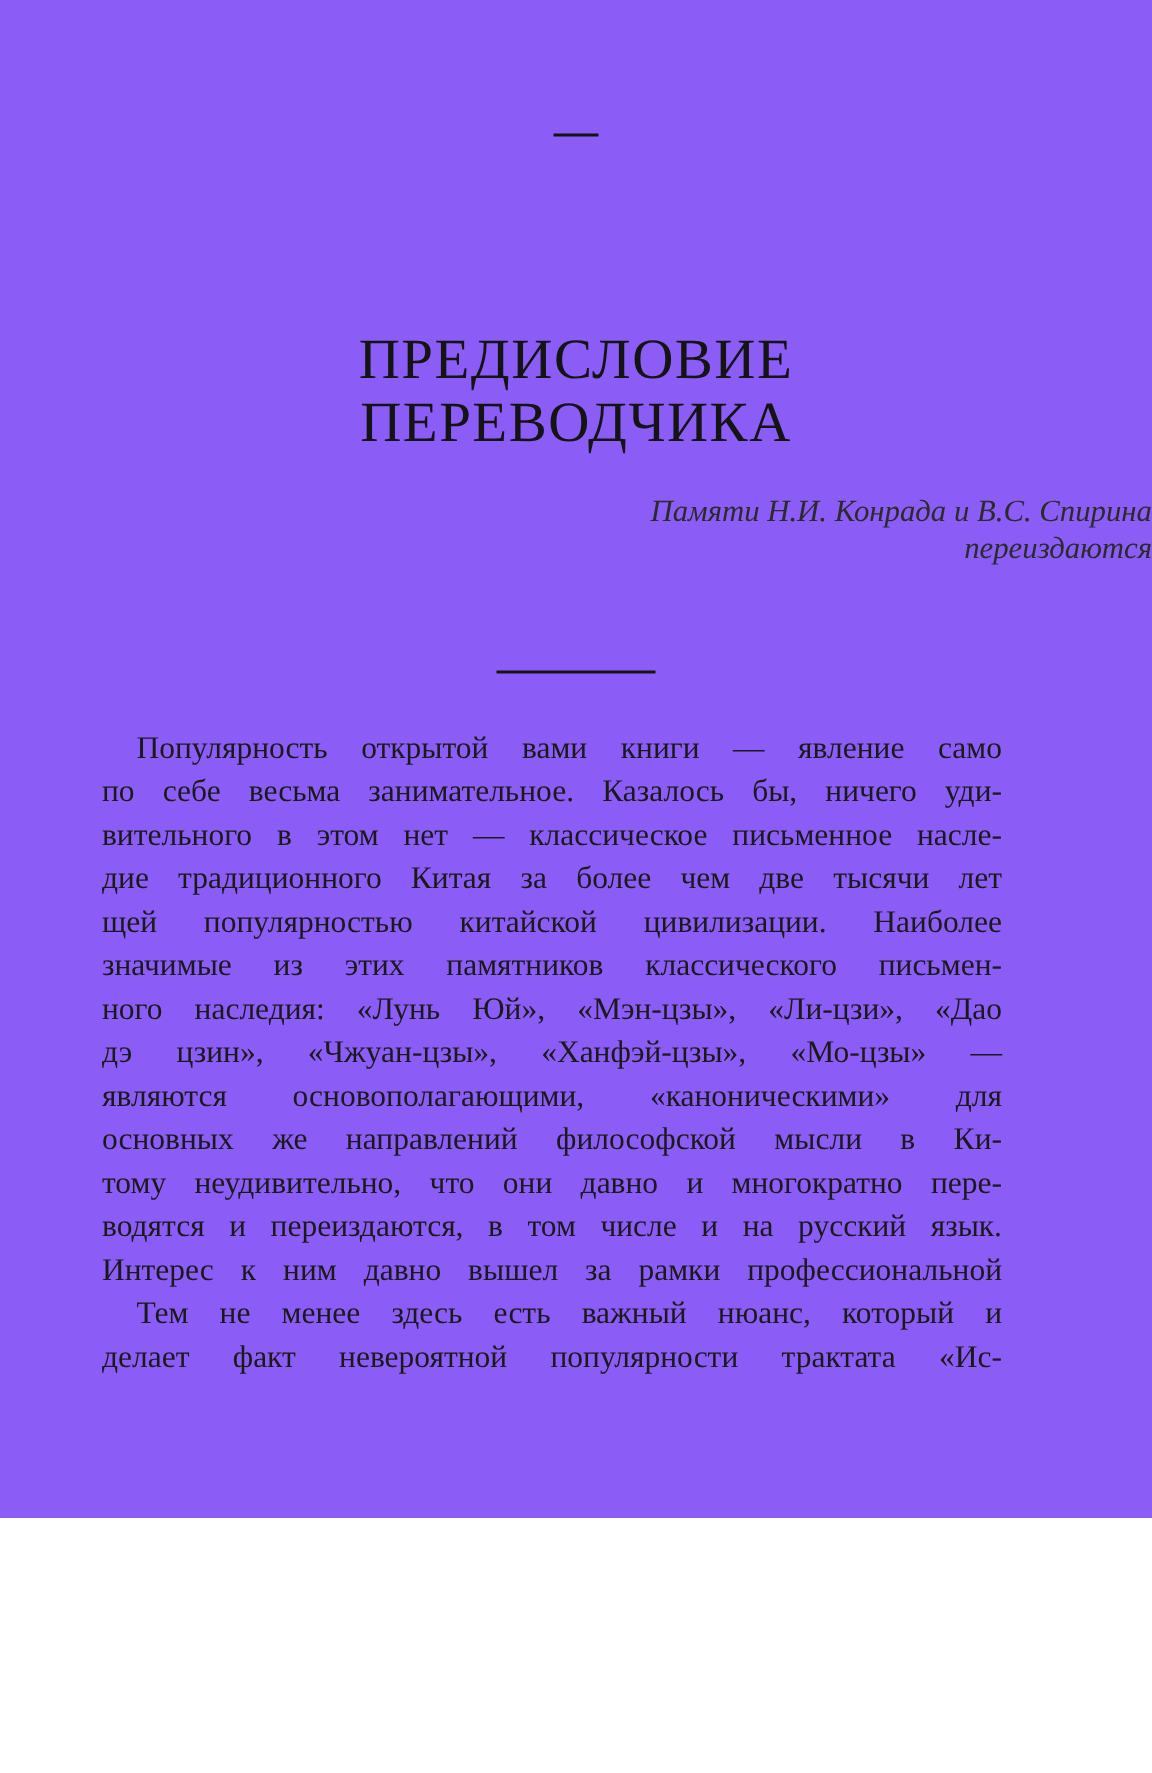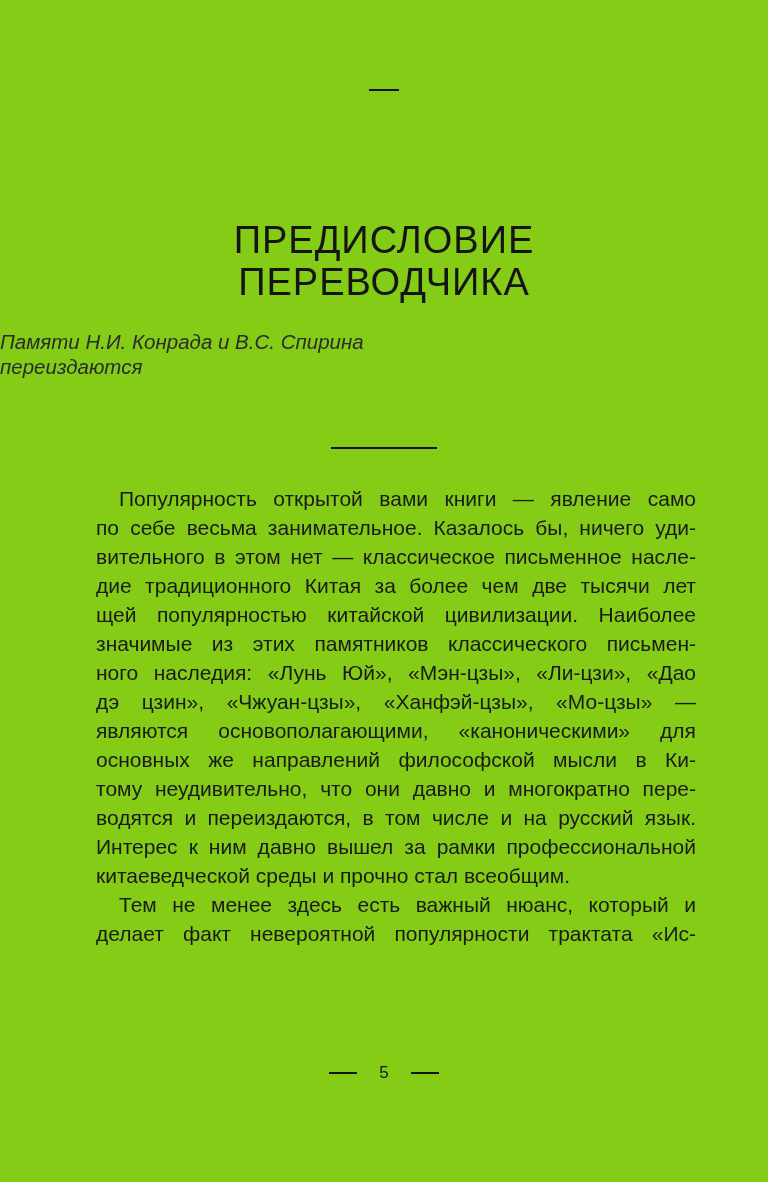--- a/index.html
+++ b/index.html
@@ -3,24 +3,24 @@
 <meta charset="utf-8">
 <style>
   html, body {
     margin: 0;
     padding: 0;
     background: #ffffff;
   }
   .page {
     position: relative;
     width: 768px;
-    height: 1182px;
-    background: #84cc16;
+    height: 1012px;
+    background: #8b5cf6;
     overflow: hidden;
-    font-family: Liberation Sans, sans-serif;
+    font-family: Liberation Serif, serif;
   }
   .rule {
     background: #141414;
   }
   .ornament-top {
     position: absolute;
     top: 89px;
     left: 50%;
     transform: translateX(-50%);
     width: 30px;
@@ -37,38 +37,38 @@
     line-height: 42px;
     font-weight: 400;
     letter-spacing: 1px;
     color: #141414;
   }
   .dedication {
     position: absolute;
     top: 329px;
     left: 0;
     width: 100%;
-    text-align: left;
+    text-align: right;
     font-style: italic;
     font-size: 20.5px;
     line-height: 25px;
     color: #2b2b2b;
   }
   .divider {
     position: absolute;
     top: 447px;
     left: 50%;
     transform: translateX(-50%);
     width: 106px;
     height: 2px;
   }
   .body-text {
     position: absolute;
     top: 484px;
-    left: 96px;
+    left: 68px;
     width: 600px;
     font-size: 21px;
     line-height: 29px;
     color: #1a1a1a;
   }
   .line {
     text-align: justify;
     text-align-last: justify;
     white-space: nowrap;
   }
@@ -127,21 +127,20 @@
     <div class="line">дие традиционного Китая за более чем две тысячи лет</div>
     <div class="line">щей популярностью китайской цивилизации. Наиболее</div>
     <div class="line">значимые из этих памятников классического письмен-</div>
     <div class="line">ного наследия: «Лунь Юй», «Мэн-цзы», «Ли-цзи», «Дао</div>
     <div class="line">дэ цзин», «Чжуан-цзы», «Ханфэй-цзы», «Мо-цзы» —</div>
     <div class="line">являются основополагающими, «каноническими» для</div>
     <div class="line">основных же направлений философской мысли в Ки-</div>
     <div class="line">тому неудивительно, что они давно и многократно пере-</div>
     <div class="line">водятся и переиздаются, в том числе и на русский язык.</div>
     <div class="line">Интерес к ним давно вышел за рамки профессиональной</div>
-    <div class="line para-end">китаеведческой среды и прочно стал всеобщим.</div>
     <div class="line indent">Тем не менее здесь есть важный нюанс, который и</div>
     <div class="line">делает факт невероятной популярности трактата «Ис-</div>
   </div>
 
   <div class="footer">
     <span class="frule rule"></span>
     <span class="pagenum">5</span>
     <span class="frule rule"></span>
   </div>
 

